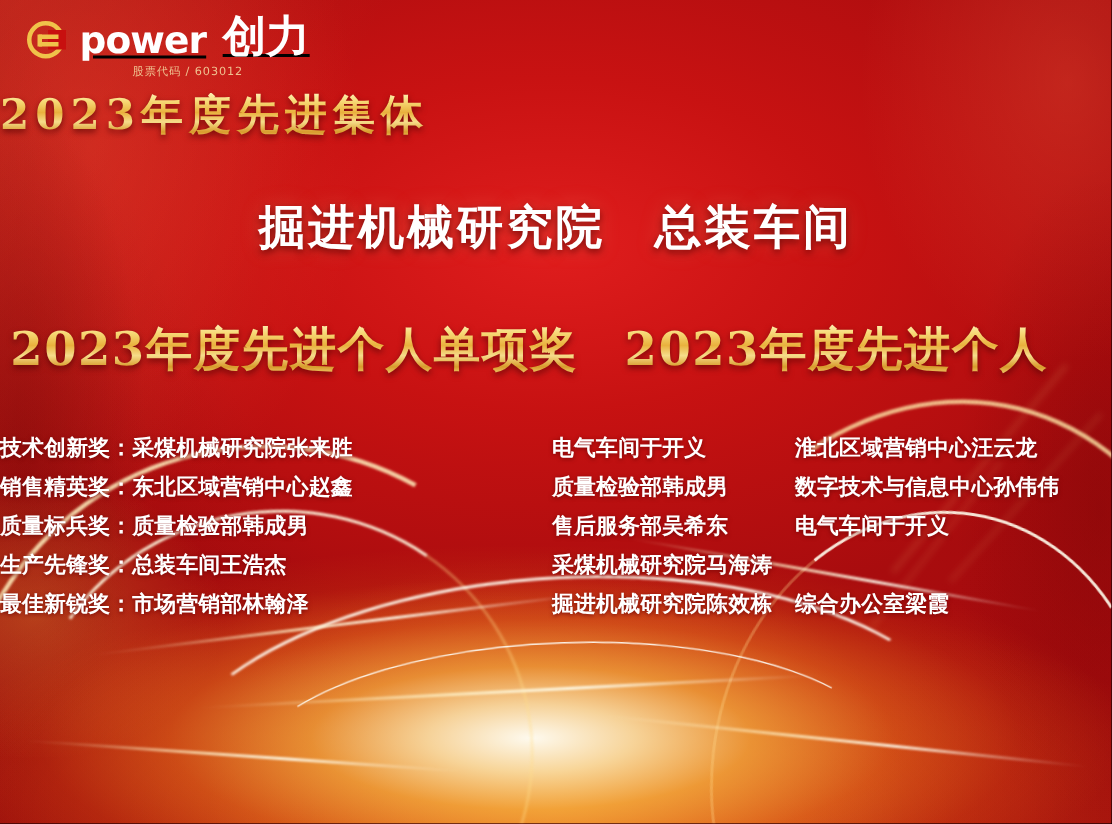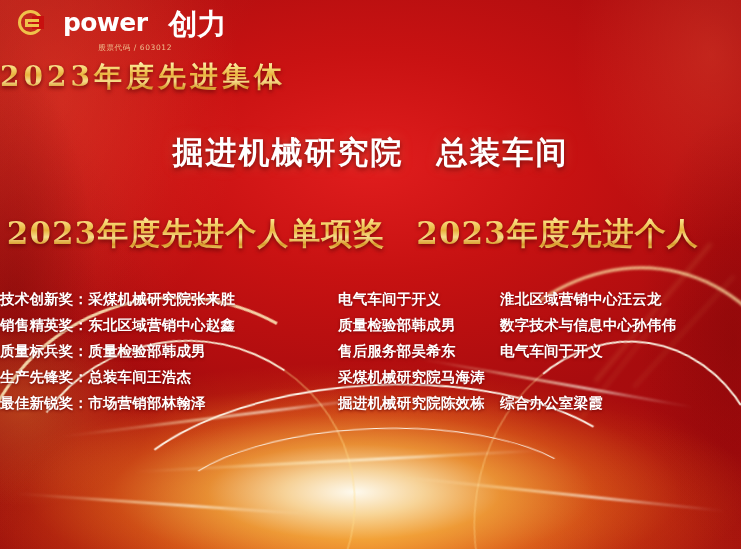--- a/index.html
+++ b/index.html
@@ -161,22 +161,23 @@
 
   
   .logo-block {
     position: absolute;
     left: 18px;
     top: 10px;
     z-index: 6;
   }
   .logo-row {
     display: flex;
-    align-items: flex-start;
-    gap: 20px;
+    align-items: flex-end;
+    gap: 10px;
+    text-decoration: underline;
   }
   .logo-mark {
     position: relative;
     width: 25px;
     height: 25px;
     flex: 0 0 auto;
   }
   .logo-mark .ring {
     position: absolute;
     inset: 0;
@@ -322,20 +323,21 @@
     width: 741px;
     display: flex;
   }
   .col-left {
     flex: 0 0 auto;
     width: 330px;
   }
   .col-right {
     flex: 1 1 auto;
     padding-left: 8px;
+    margin-left: 30px;
   }
   .award-line {
     font-family: "DejaVu Serif", "Liberation Serif", serif;
     font-size: 14.5px;
     font-weight: bold;
     color: #ffffff;
     line-height: 26px;
     height: 26px;
     white-space: nowrap;
     text-shadow: 0 1px 3px rgba(110,6,6,0.9);

